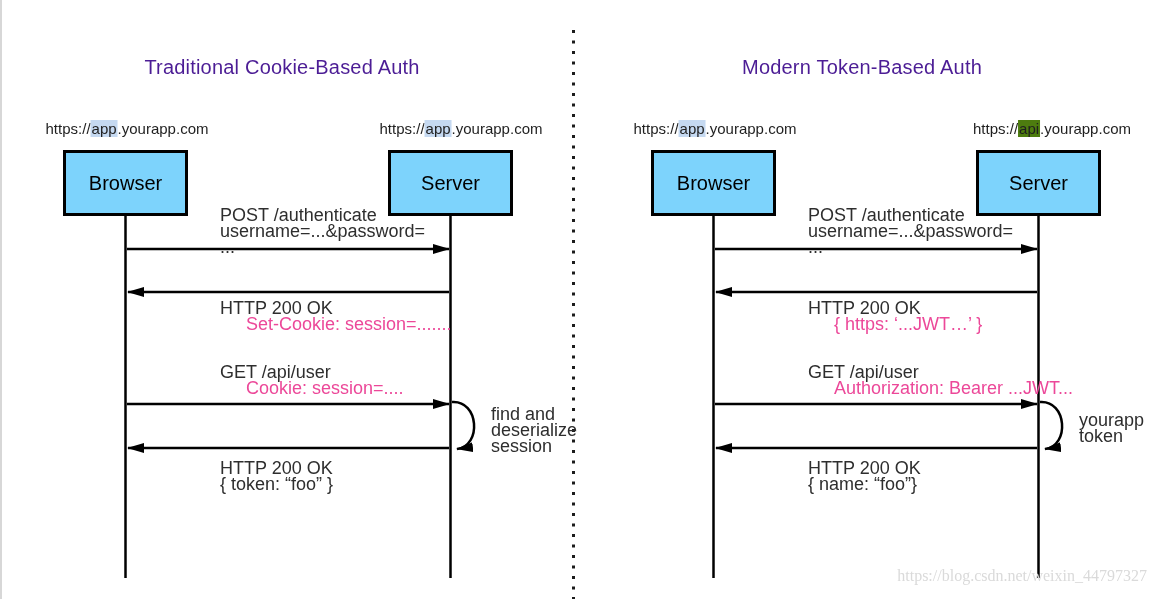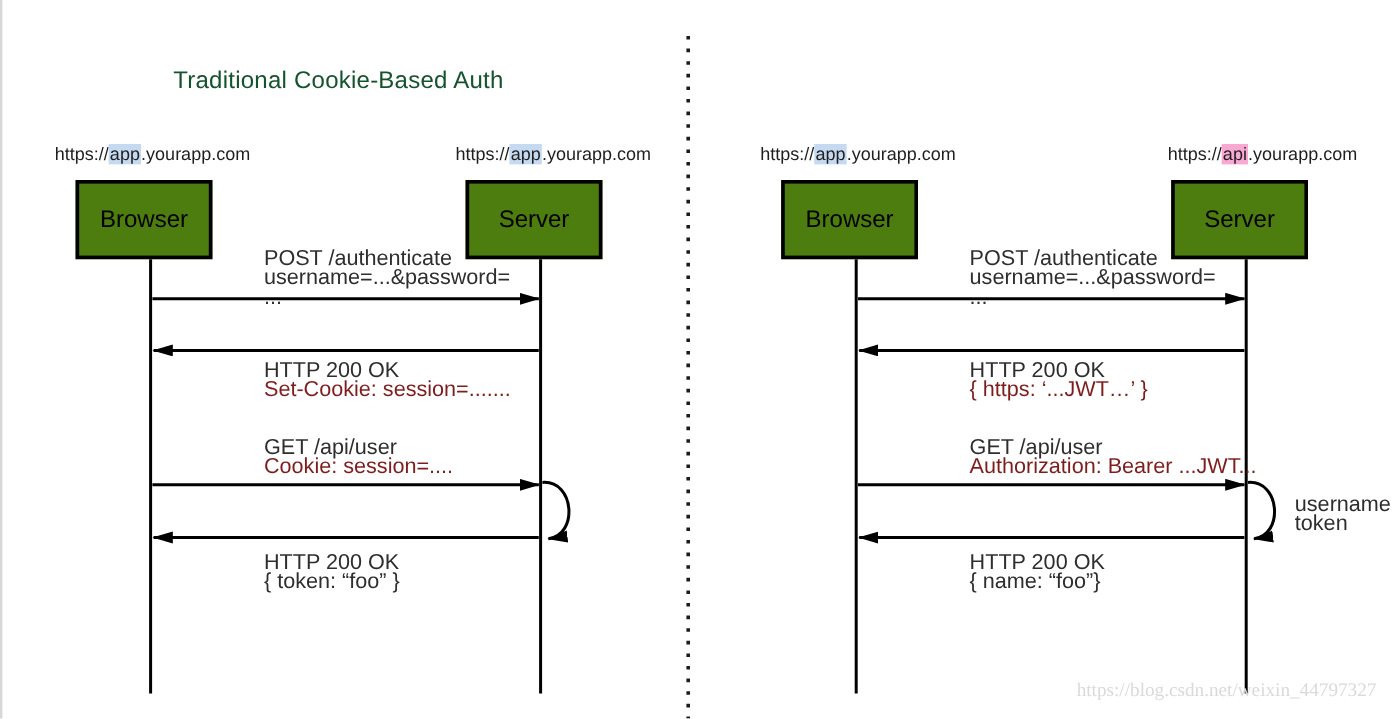--- a/index.html
+++ b/index.html
@@ -4,38 +4,38 @@
 <style>
   html,body{margin:0;padding:0;background:#ffffff;}
   .canvas{
     position:relative;width:1160px;height:599px;background:#ffffff;
     font-family:"Liberation Sans",sans-serif;overflow:hidden;
   }
   .edge-line{position:absolute;left:0;top:0;width:2px;height:599px;background:#d7d7d7;}
   .svg-layer{position:absolute;left:0;top:0;width:1160px;height:599px;}
   .title{
     position:absolute;top:56px;transform:translateX(-50%);
-    font-size:20px;color:#14532d;white-space:nowrap;letter-spacing:.2px;
+    font-size:20px;color:#4c1d95;white-space:nowrap;letter-spacing:.2px;
   }
   .url{
     position:absolute;top:120px;transform:translateX(-50%);
     font-size:15px;color:#1f1f1f;white-space:nowrap;
   }
   .hl-blue{background:#c5d9f1;padding:0 1px;}
-  .hl-green{background:#f9a8d4;padding:0 1px;}
+  .hl-green{background:#4d7c0f;padding:0 1px;}
   .actor{
-    position:absolute;width:114px;height:66px;box-sizing:border-box;
-    background:#4d7c0f;border:3px solid #000;
+    position:absolute;width:125px;height:66px;box-sizing:border-box;
+    background:#7dd3fc;border:3px solid #000;
     display:flex;align-items:center;justify-content:center;
     font-size:20px;color:#000;
   }
   .msg{
     position:absolute;font-size:18px;line-height:16px;color:#2e2e2e;white-space:nowrap;
   }
-  .green{color:#7f1d1d;}
+  .green{color:#ec4899;margin-left:26px;}
   .watermark{
     position:absolute;top:567px;right:13px;font-size:16px;color:#dadada;white-space:nowrap;font-family:Liberation Serif, serif;
   }
 </style>
 </head>
 <body>
 
 <div class="canvas">
 
   <div class="edge-line"></div>
@@ -93,26 +93,32 @@
   <div class="msg" style="left:220px;top:300px">
     <div>HTTP 200 OK</div>
     <div class="green">Set-Cookie: session=.......</div>
   </div>
 
   <div class="msg" style="left:220px;top:364px">
     <div>GET /api/user</div>
     <div class="green">Cookie: session=....</div>
   </div>
 
+  <div class="msg" style="left:491px;top:406px">
+    <div>find and</div>
+    <div>deserialize</div>
+    <div>session</div>
+  </div>
 
   <div class="msg" style="left:220px;top:460px">
     <div>HTTP 200 OK</div>
     <div>{ token: “foo” }</div>
   </div>
 
+  <div class="title" style="left:862px">Modern Token-Based Auth</div>
 
   <div class="url" style="left:715px">
     <span>https://</span><span class="hl-blue">app</span><span>.yourapp.com</span>
   </div>
   <div class="url" style="left:1052px">
     <span>https://</span><span class="hl-green">api</span><span>.yourapp.com</span>
   </div>
 
   <div class="actor" style="left:651px;top:150px">
     <span>Browser</span>
@@ -131,21 +137,21 @@
     <div>HTTP 200 OK</div>
     <div class="green">{ https: ‘...JWT…’ }</div>
   </div>
 
   <div class="msg" style="left:808px;top:364px">
     <div>GET /api/user</div>
     <div class="green">Authorization: Bearer ...JWT...</div>
   </div>
 
   <div class="msg" style="left:1079px;top:412px">
-    <div>username</div>
+    <div>yourapp</div>
     <div>token</div>
   </div>
 
   <div class="msg" style="left:808px;top:460px">
     <div>HTTP 200 OK</div>
     <div>{ name: “foo”}</div>
   </div>
 
   <div class="watermark">https://blog.csdn.net/weixin_44797327</div>
 </div>

